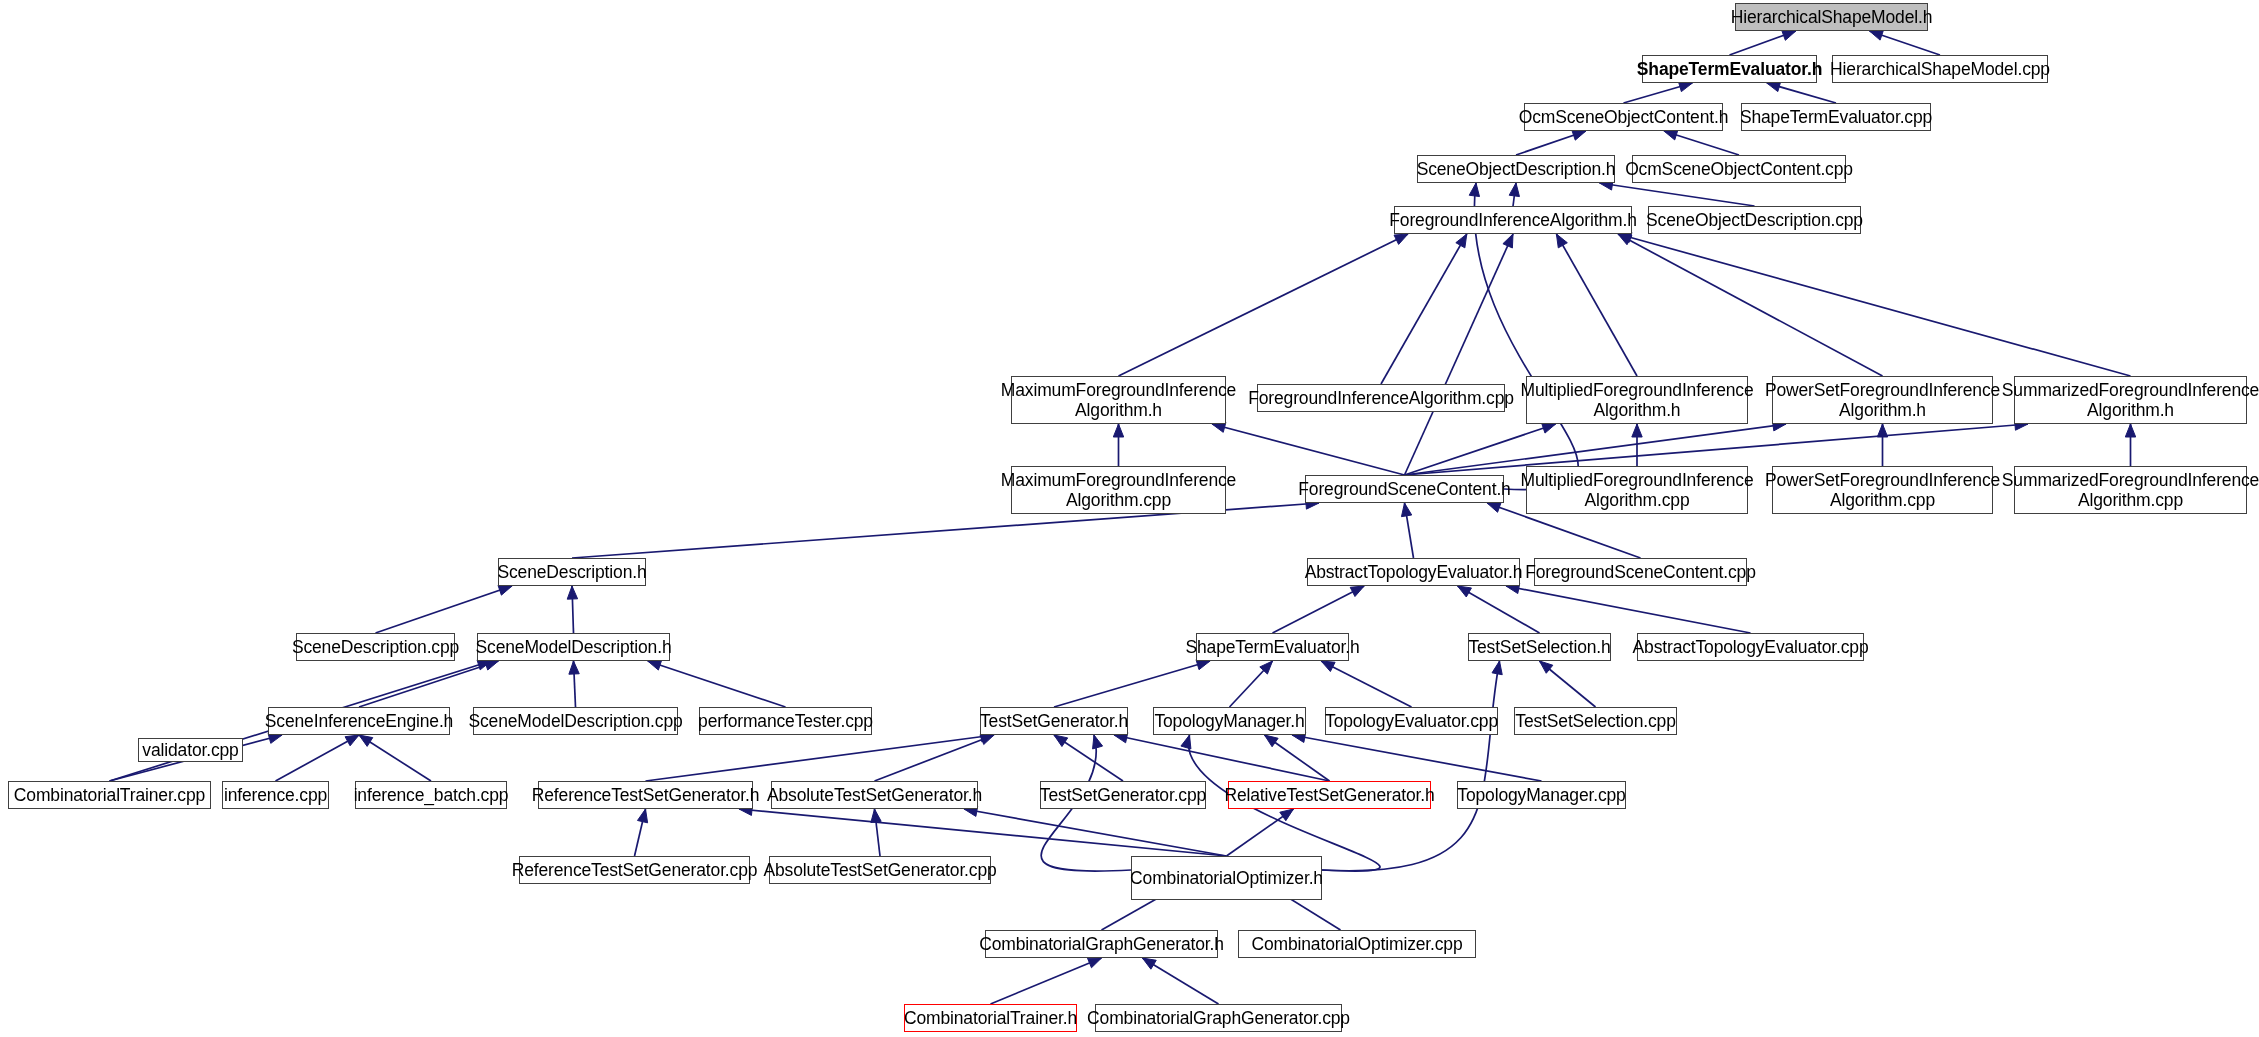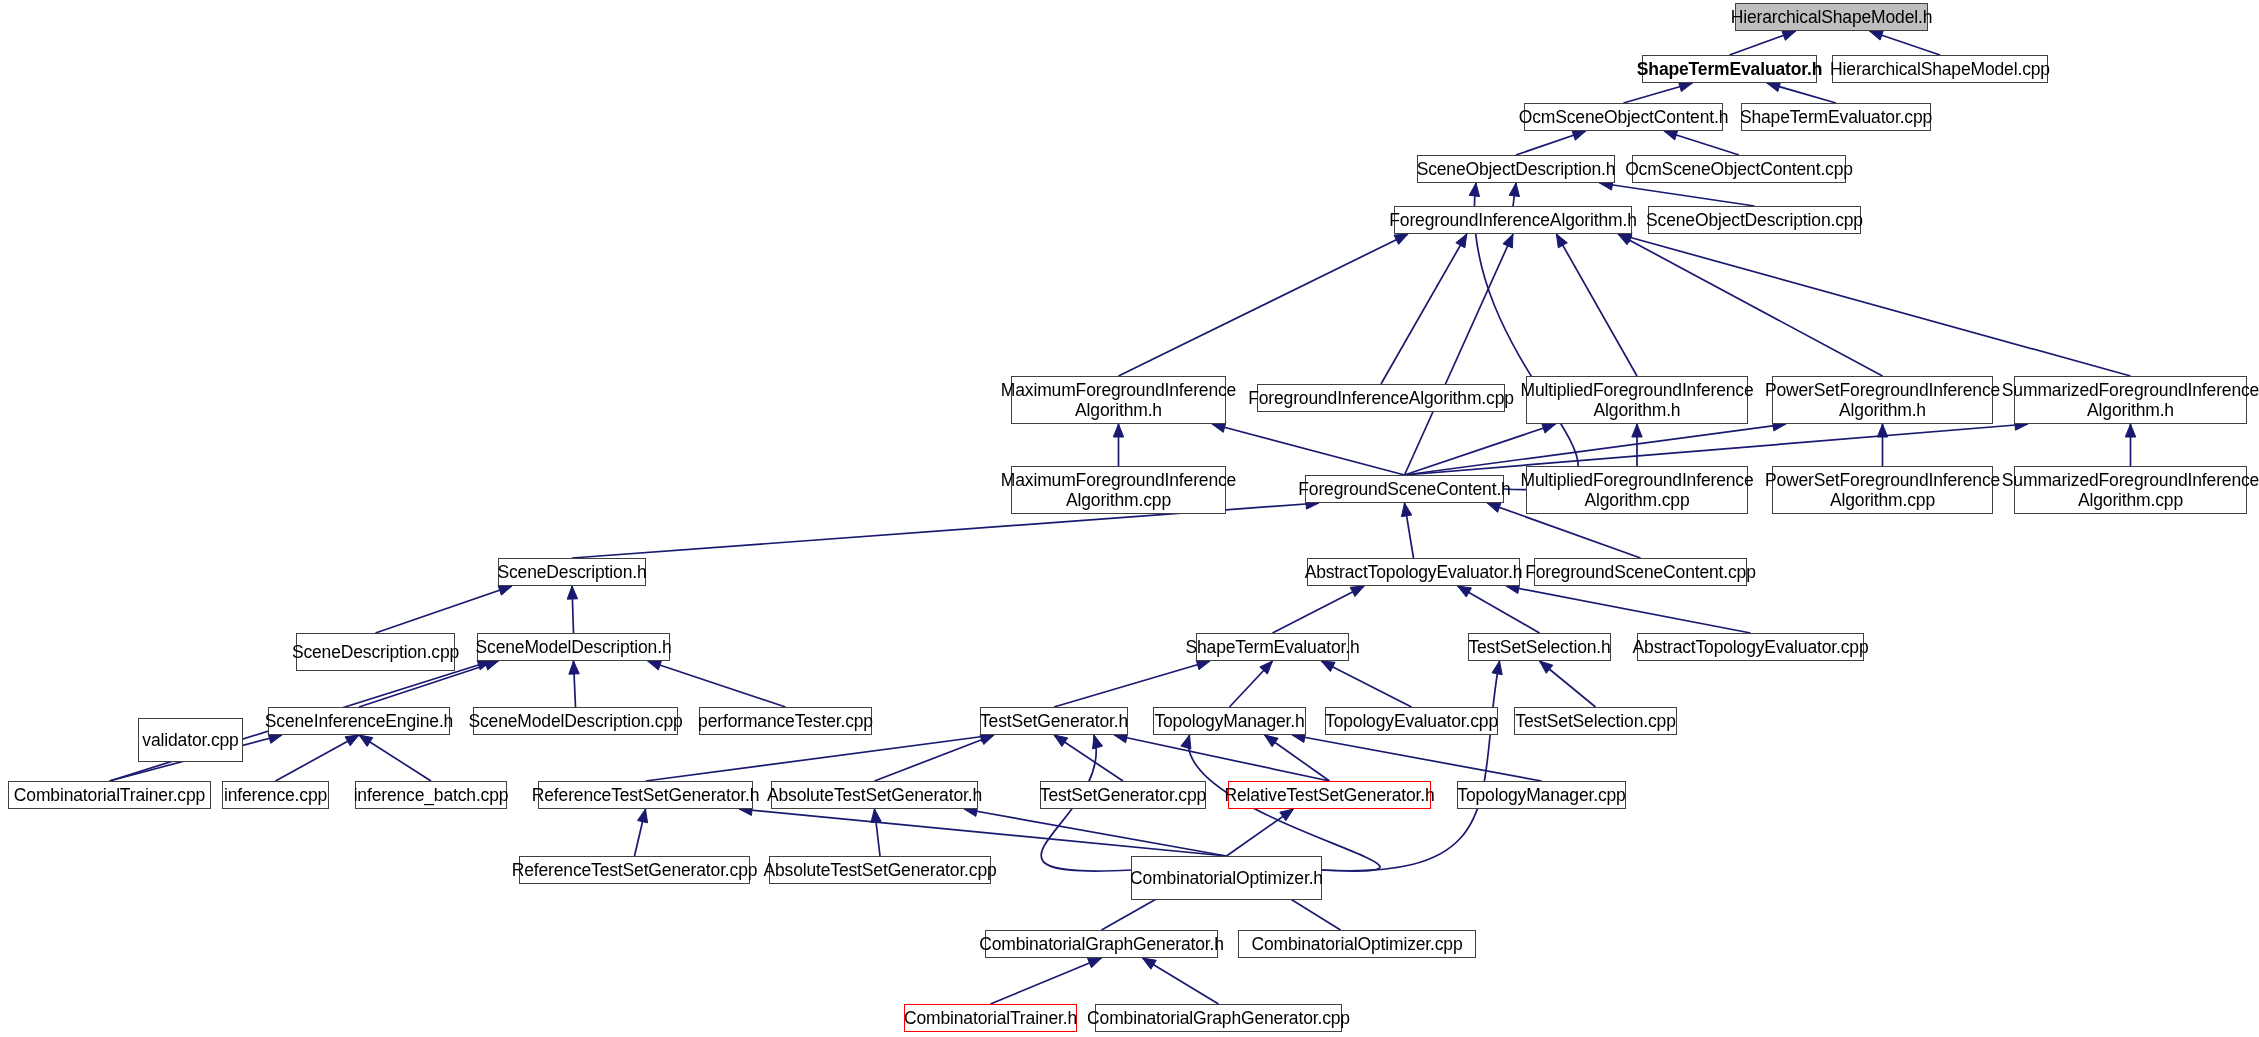--- a/index.html
+++ b/index.html
@@ -197,26 +197,26 @@
       <div class="node" style="left: 1305px; top: 475px; width: 199px; height: 28px;">ForegroundSceneContent.h</div>
       <div class="node" style="left: 1526px; top: 466px; width: 222px; height: 48px;">MultipliedForegroundInference
 Algorithm.cpp</div>
       <div class="node" style="left: 1772px; top: 466px; width: 221px; height: 48px;">PowerSetForegroundInference
 Algorithm.cpp</div>
       <div class="node" style="left: 2014px; top: 466px; width: 233px; height: 48px;">SummarizedForegroundInference
 Algorithm.cpp</div>
       <div class="node" style="left: 498px; top: 558px; width: 148px; height: 28px;">SceneDescription.h</div>
       <div class="node" style="left: 1307px; top: 558px; width: 213px; height: 28px;">AbstractTopologyEvaluator.h</div>
       <div class="node" style="left: 1534px; top: 558px; width: 213px; height: 28px;">ForegroundSceneContent.cpp</div>
-      <div class="node" style="left: 296px; top: 633px; width: 159px; height: 38px;">SceneDescription.cpp</div>
+      <div class="node" style="left: 296px; top: 633px; width: 159px; height: 28px;">SceneDescription.cpp</div>
       <div class="node" style="left: 477px; top: 633px; width: 193px; height: 28px;">SceneModelDescription.h</div>
       <div class="node" style="left: 1196px; top: 633px; width: 153px; height: 28px;">ShapeTermEvaluator.h</div>
       <div class="node" style="left: 1468px; top: 633px; width: 143px; height: 28px;">TestSetSelection.h</div>
       <div class="node" style="left: 1637px; top: 633px; width: 227px; height: 28px;">AbstractTopologyEvaluator.cpp</div>
-      <div class="node" style="left: 138px; top: 718px; width: 105px; height: 44px;">validator.cpp</div>
+      <div class="node" style="left: 138px; top: 738px; width: 105px; height: 24px;">validator.cpp</div>
       <div class="node" style="left: 268px; top: 707px; width: 182px; height: 28px;">SceneInferenceEngine.h</div>
       <div class="node" style="left: 473px; top: 707px; width: 205px; height: 28px;">SceneModelDescription.cpp</div>
       <div class="node" style="left: 699px; top: 707px; width: 173px; height: 28px;">performanceTester.cpp</div>
       <div class="node" style="left: 980px; top: 707px; width: 148px; height: 28px;">TestSetGenerator.h</div>
       <div class="node" style="left: 1153px; top: 707px; width: 153px; height: 28px;">TopologyManager.h</div>
       <div class="node" style="left: 1325px; top: 707px; width: 173px; height: 28px;">TopologyEvaluator.cpp</div>
       <div class="node" style="left: 1514px; top: 707px; width: 163px; height: 28px;">TestSetSelection.cpp</div>
       <div class="node" style="left: 8px; top: 781px; width: 203px; height: 28px;">CombinatorialTrainer.cpp</div>
       <div class="node" style="left: 222px; top: 781px; width: 107px; height: 28px;">inference.cpp</div>
       <div class="node" style="left: 355px; top: 781px; width: 152px; height: 28px;">inference_batch.cpp</div>

